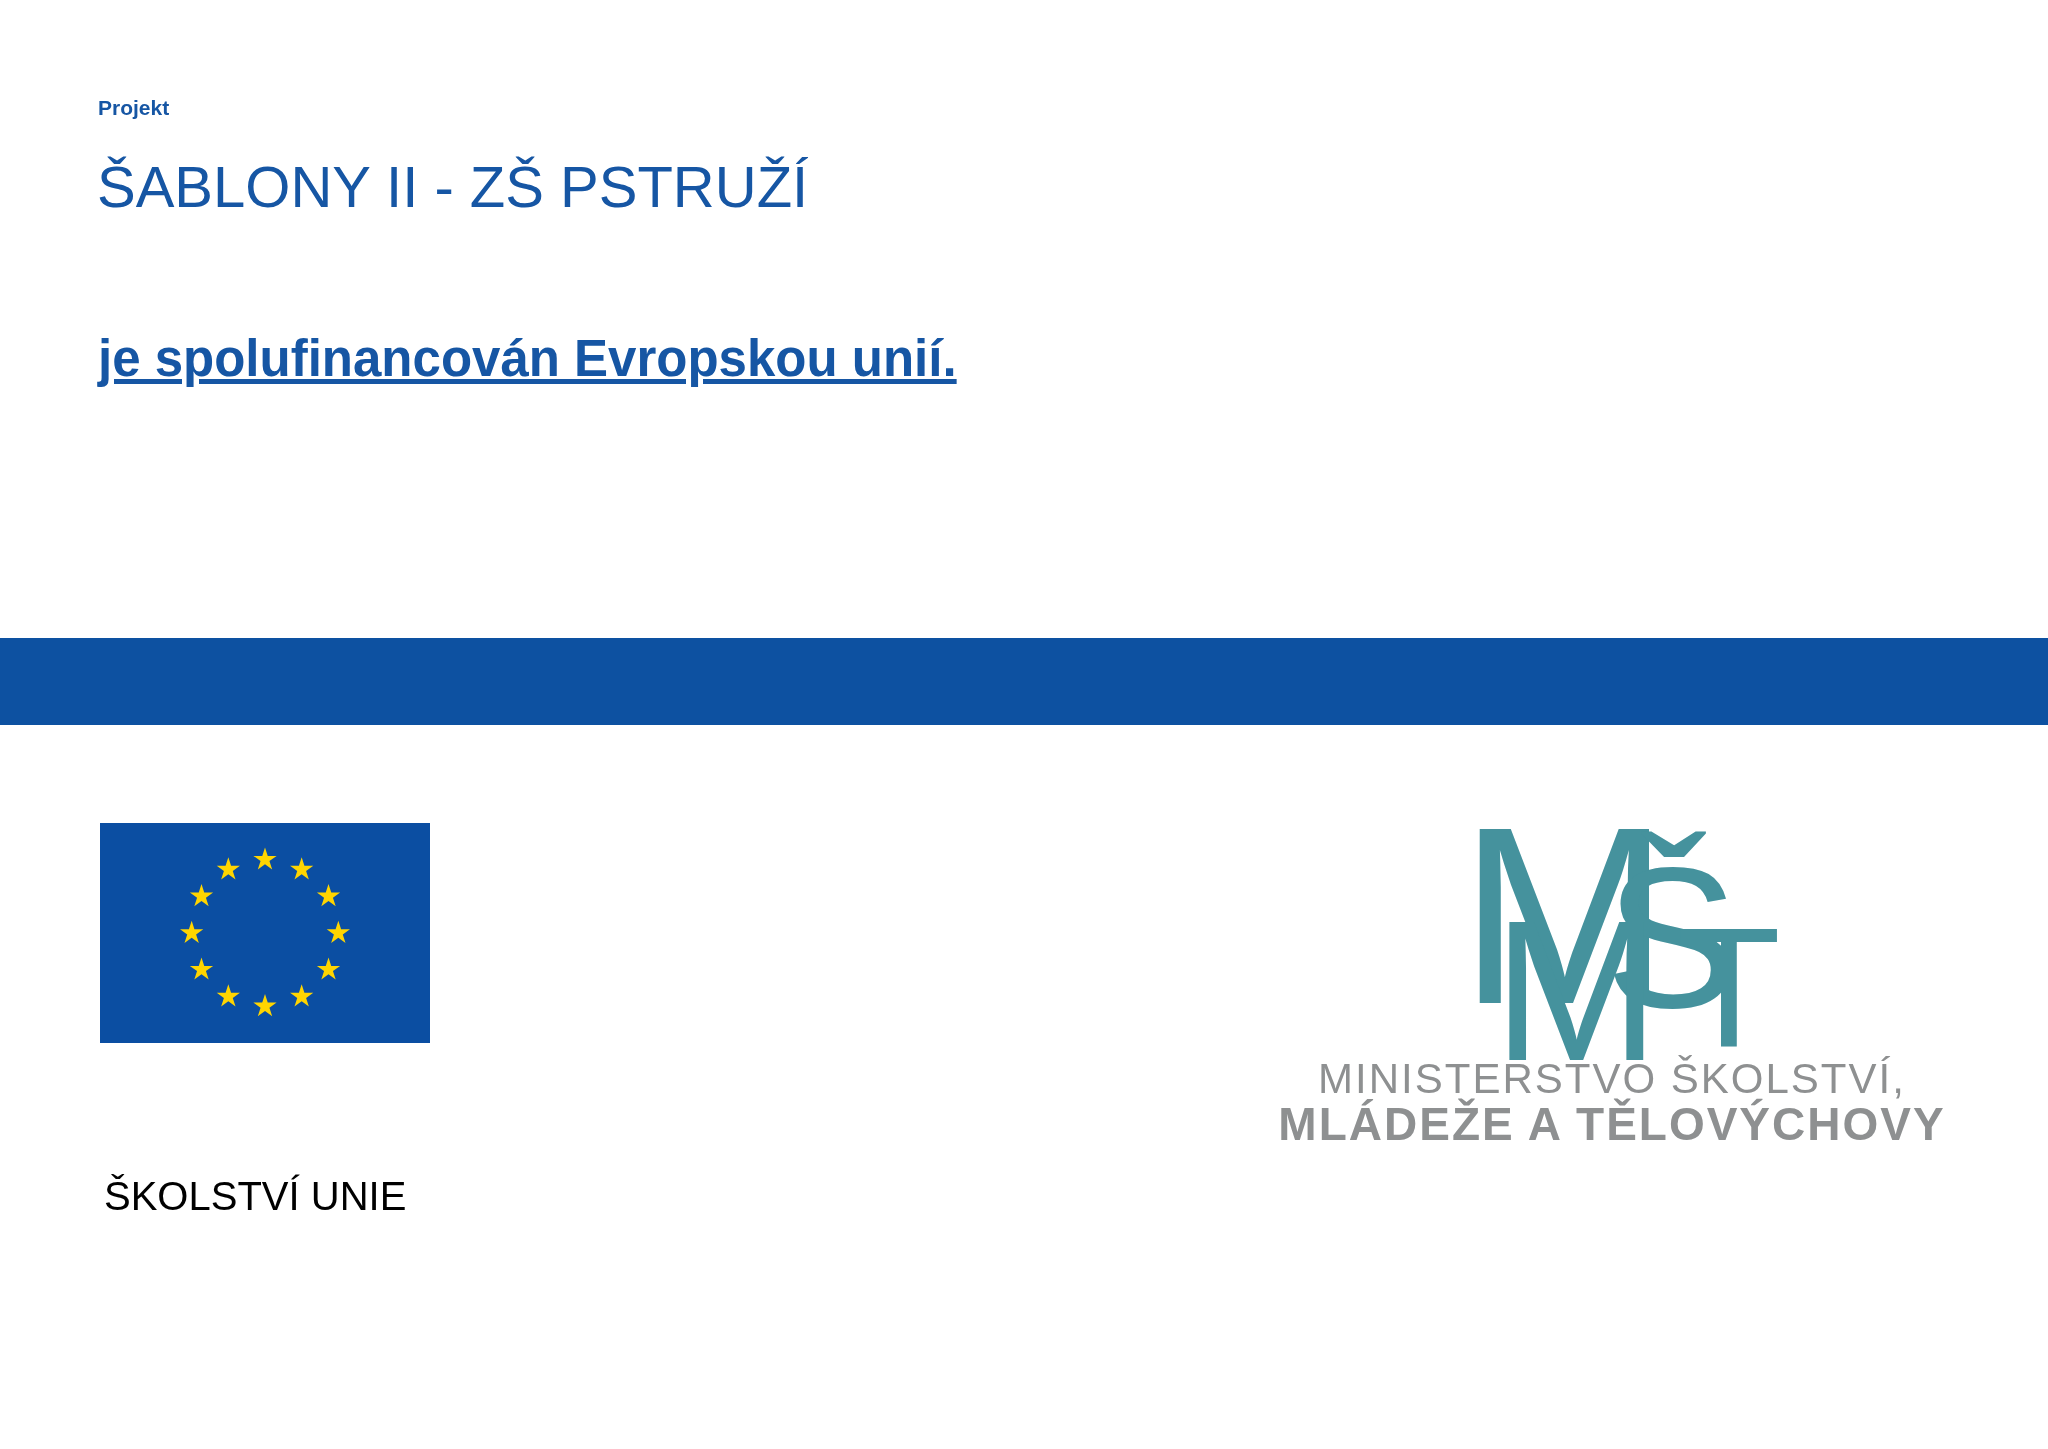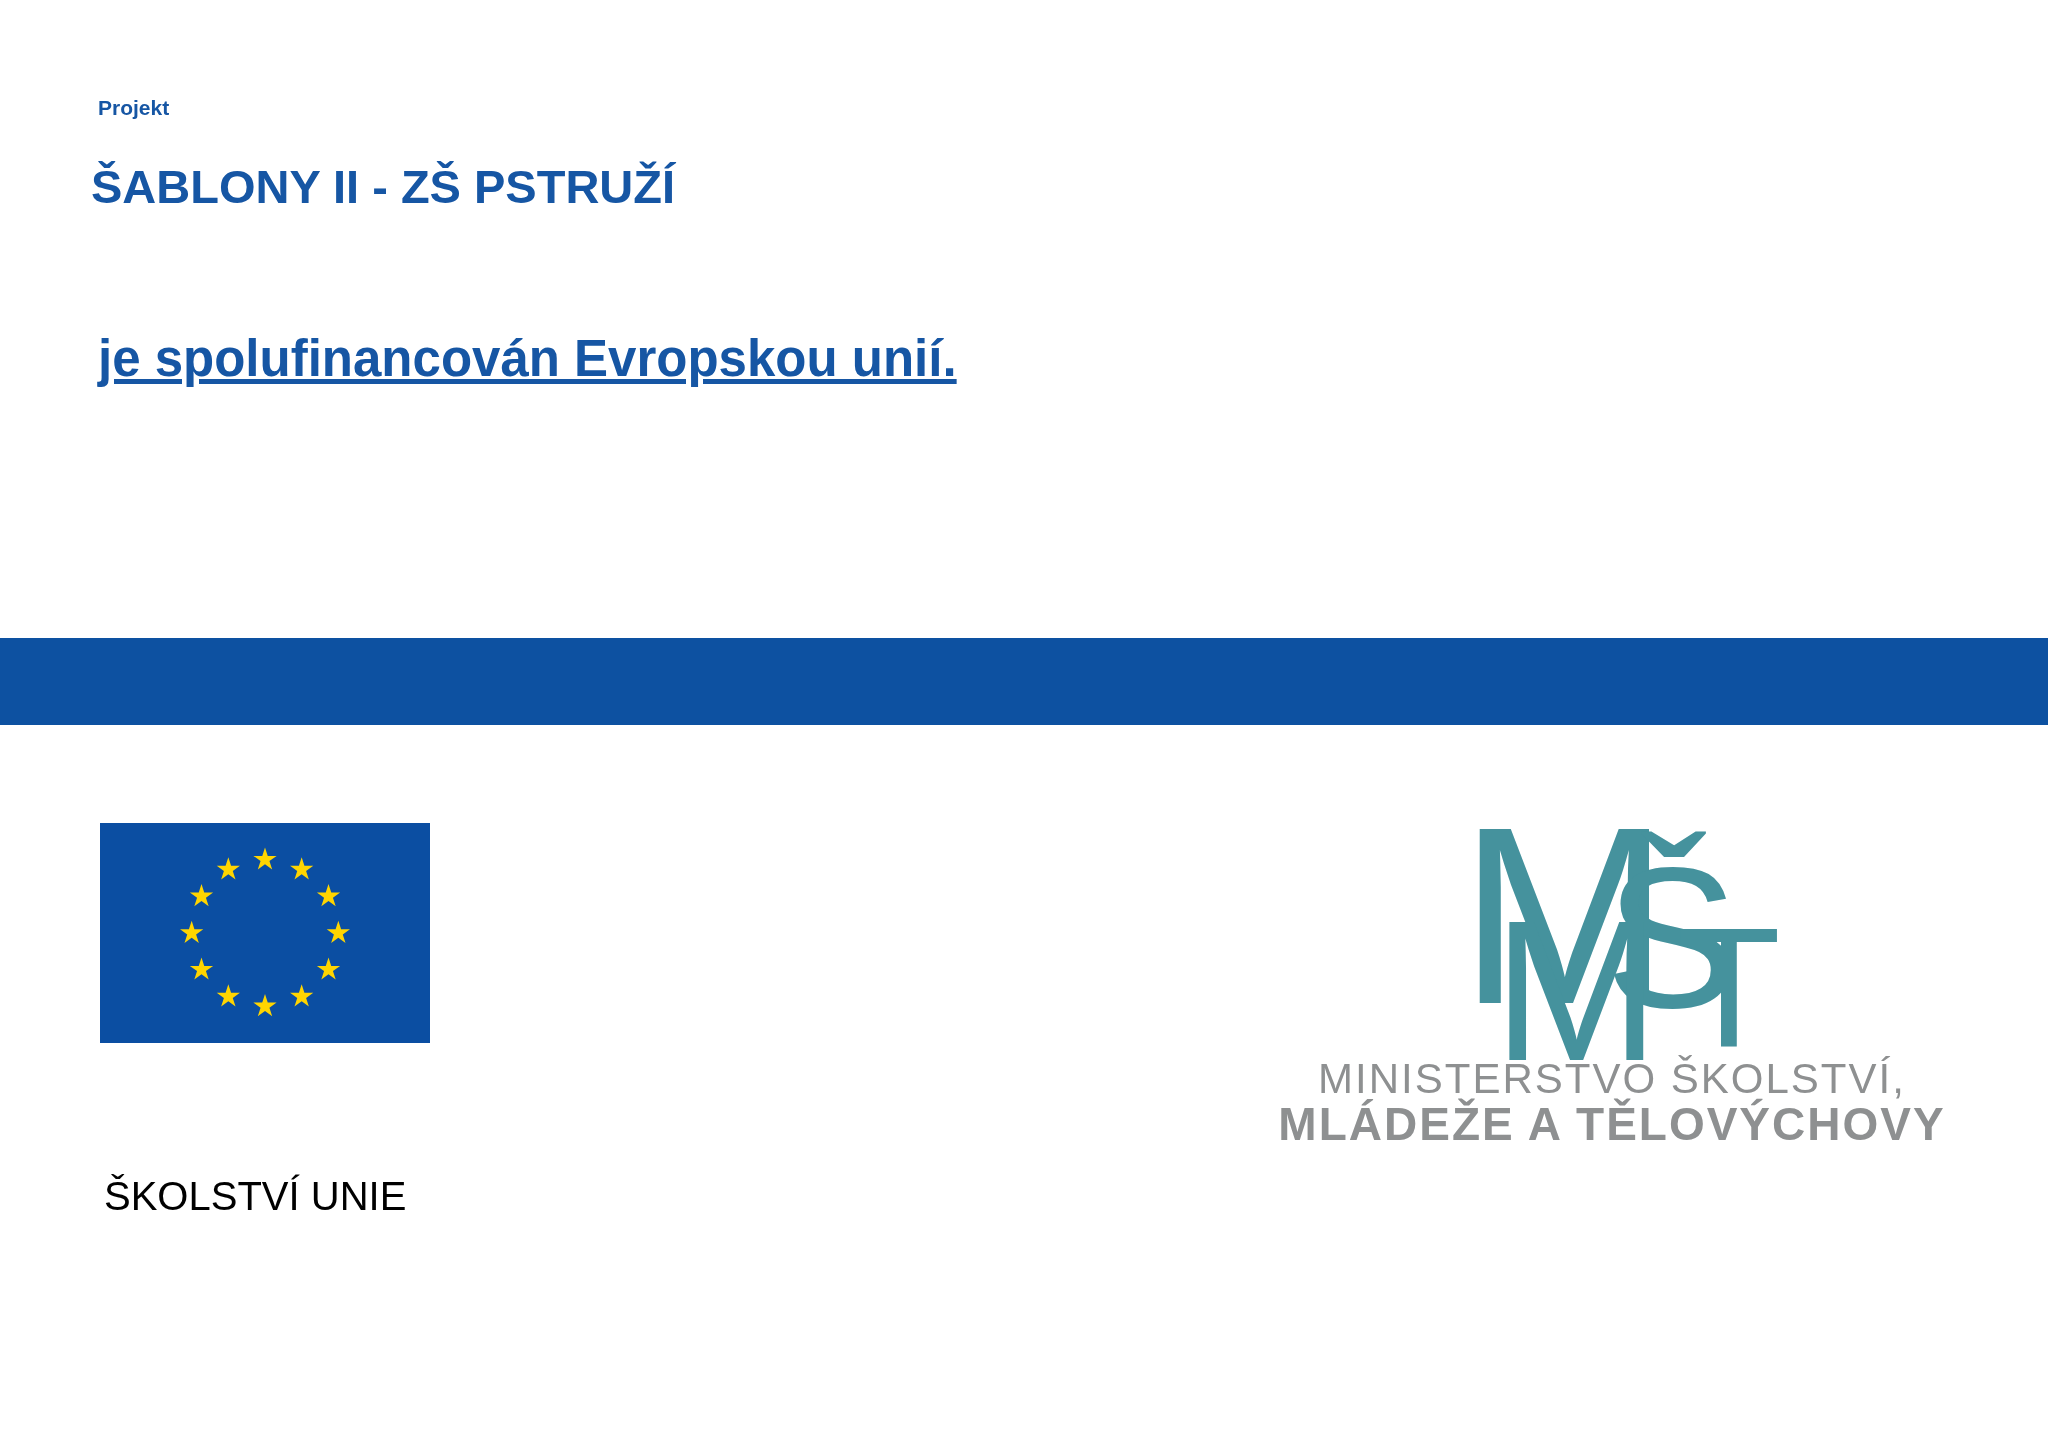--- a/index.html
+++ b/index.html
@@ -14,23 +14,23 @@
   
   .eyebrow {
     position: absolute;
     left: 98px; top: 96px;
     font-size: 21px;
     font-weight: 700;
     line-height: 1.1;
   }
   .title {
     position: absolute;
-    left: 91px; top: 143px;
-    font-size: 47px;
-    font-weight: 700;
+    left: 97px; top: 143px;
+    font-size: 58px;
+    font-weight: 400;
     line-height: 87px;
     letter-spacing: 0px;
     white-space: pre;
   }
   .subtitle {
     position: absolute;
     left: 98px; top: 330px;
     font-size: 51px;
     font-weight: 700;
     line-height: 1.15;

